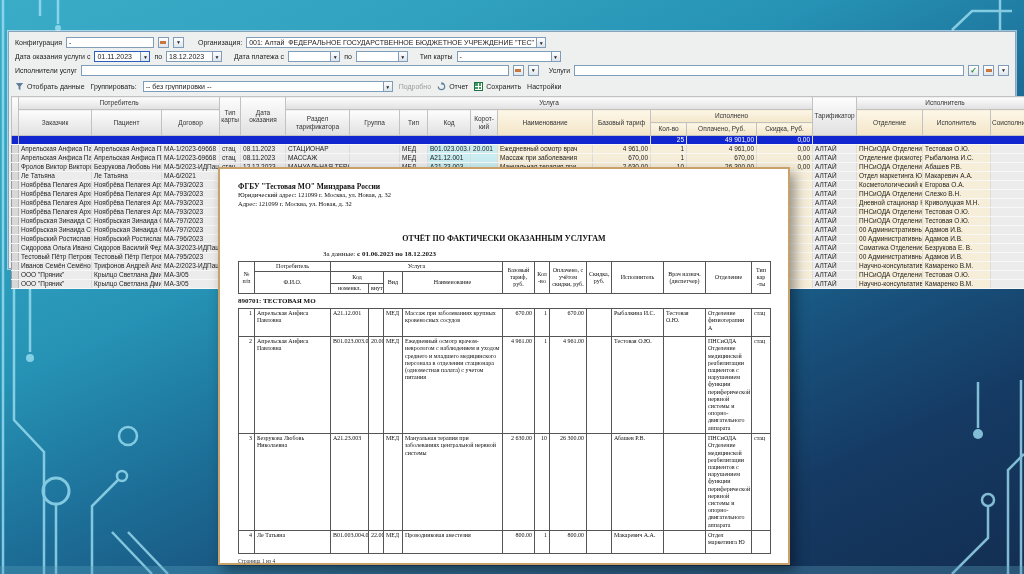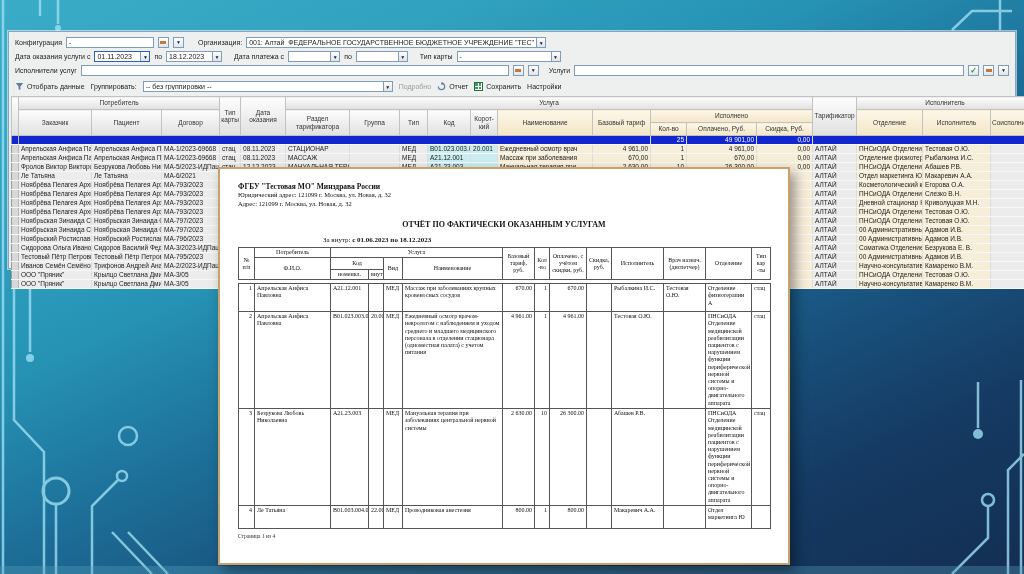--- a/index.html
+++ b/index.html
@@ -44,21 +44,21 @@
   .grid td.c11, .grid td.c12, .grid td.c13, .grid td.c14 { text-align:right; }
   .grid tr.total td { background:#1126ce; color:#fff; height:8px; }
   .grid tr.total td.num { text-align:right; }
 
   
   .report { position:absolute; left:218px; top:167px; width:572px; height:398px; z-index:2;
     background:#fff; border:2px solid #c9a26b; box-shadow:5px 6px 12px rgba(0,0,0,.4);
     padding:13px 18px 0 18px; font-family:"Liberation Serif", serif; color:#111; }
   .r-org { font-size:7.5px; font-weight:bold; line-height:1.25; }
   .r-addr { font-size:6.5px; line-height:1.3; }
-  .r-title { text-align:center; font-size:8px; font-weight:bold; margin-top:12px; }
+  .r-title { text-align:center; font-size:8px; font-weight:bold; margin-top:26px; }
   .r-period { font-size:7px; margin-top:7px; padding-left:85px; }
   .r-period b { font-weight:bold; }
   .rtab { border-collapse:collapse; table-layout:fixed; width:532px; font-size:6px; margin-top:3px; }
   .rtab th, .rtab td { border:1px solid #555; padding:1px 2px; overflow:hidden; vertical-align:top; }
   .rtab th { font-weight:normal; text-align:center; vertical-align:middle; line-height:1.15; }
   .rtab td { line-height:1.2; }
   .rtab .num { text-align:right; }
   .r-section { font-size:7px; font-weight:bold; margin:3px 0 2px 0; }
   .r-footer { font-size:5.5px; margin-top:4px; color:#333; }
   .rh1 td { height:28px; } .rh2 td { height:97px; } .rh3 td { height:95px; } .rh4 td { height:23px; }
@@ -616,21 +616,21 @@
         </tbody>
     </table>
   </div>
 
   <div class="report">
     <div class="r-org">ФГБУ "Тестовая МО" Минздрава России</div>
     <div class="r-addr">Юридический адрес: 121099 г. Москва, ул. Новая, д. 32</div>
     <div class="r-addr">Адрес: 121099 г. Москва, ул. Новая, д. 32</div>
     <div class="r-title">ОТЧЁТ ПО ФАКТИЧЕСКИ ОКАЗАННЫМ УСЛУГАМ</div>
     <div class="r-period">
-      <span>За внутр:</span>
+      <span>За данные:</span>
       <b>с 01.06.2023 по 18.12.2023</b>
     </div>
 
     <table class="rtab">
       <colgroup>
         <col style="width:16px">
           <col style="width:76px">
           <col style="width:38px">
           <col style="width:15px">
         <col style="width:19px">
@@ -664,20 +664,21 @@
           <th rowspan="2">Вид</th>
           <th rowspan="2">Наименование</th>
         </tr>
         <tr style="height:10px">
           <th>номенкл.</th>
           <th>внутр</th>
         </tr>
       </thead>
     </table>
 
+    <div class="r-section">890701: ТЕСТОВАЯ МО</div>
 
     <table class="rtab">
       <colgroup>
         <col style="width:16px">
           <col style="width:76px">
           <col style="width:38px">
           <col style="width:15px">
         <col style="width:19px">
           <col style="width:100px">
           <col style="width:32px">

